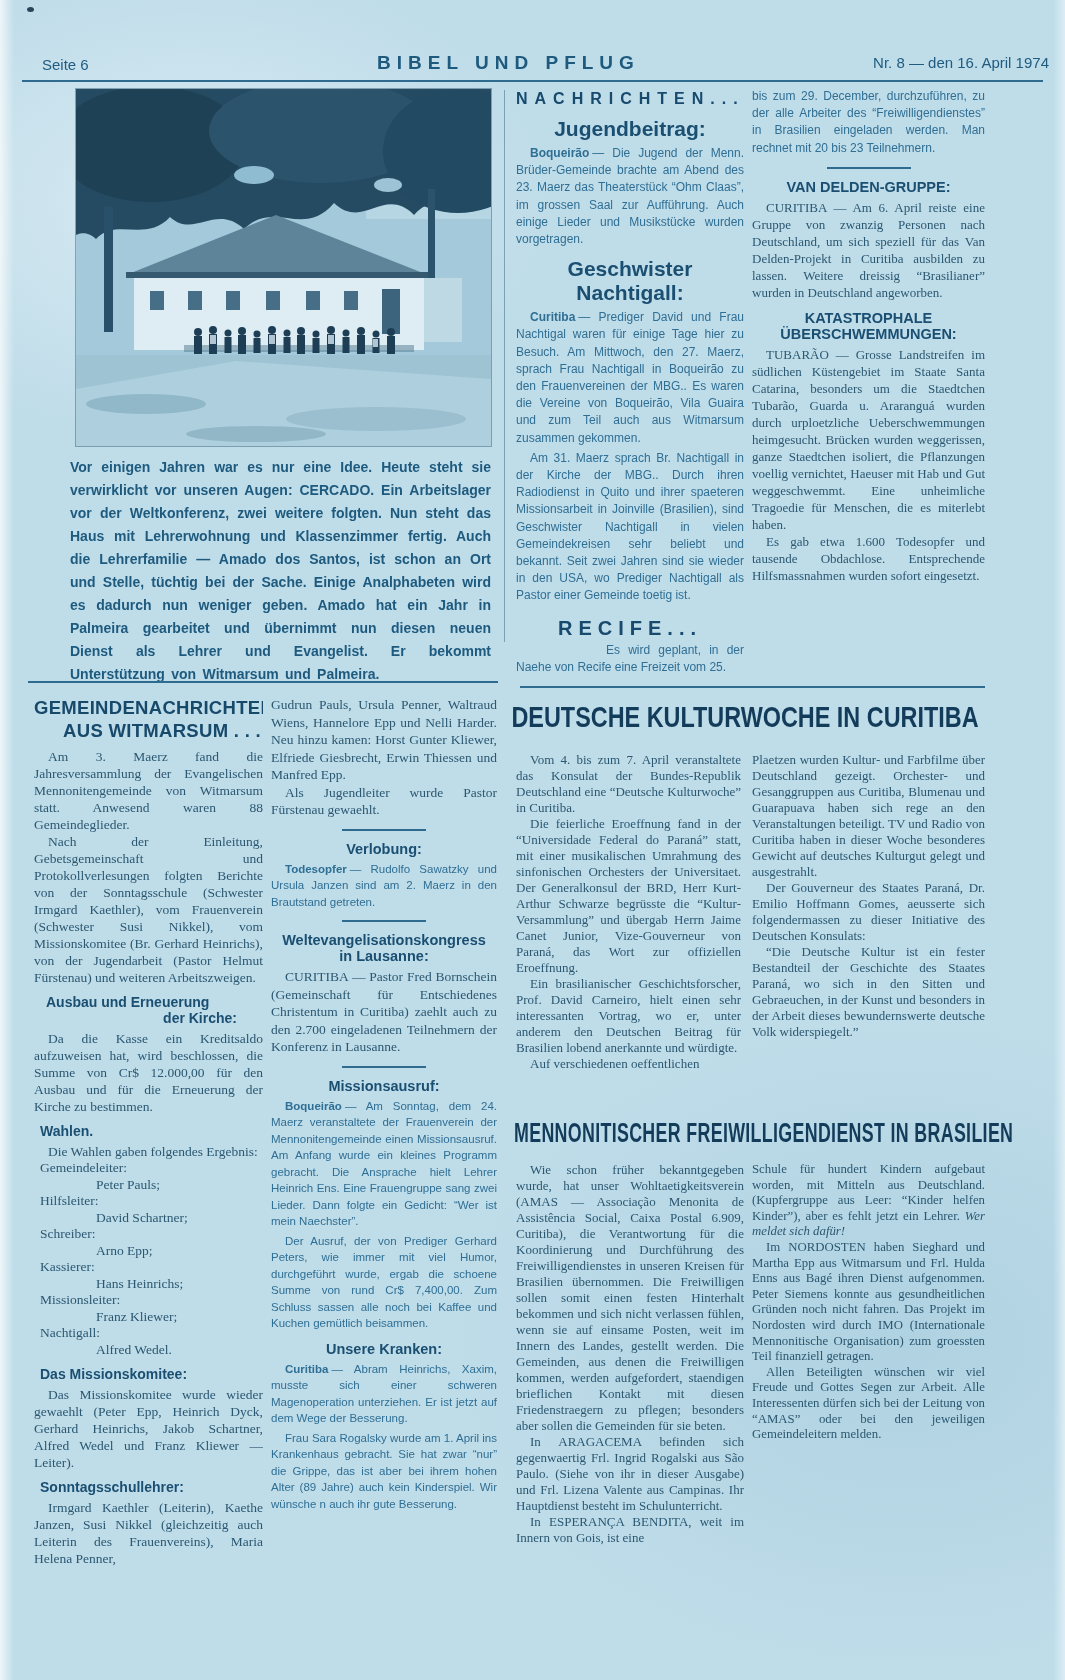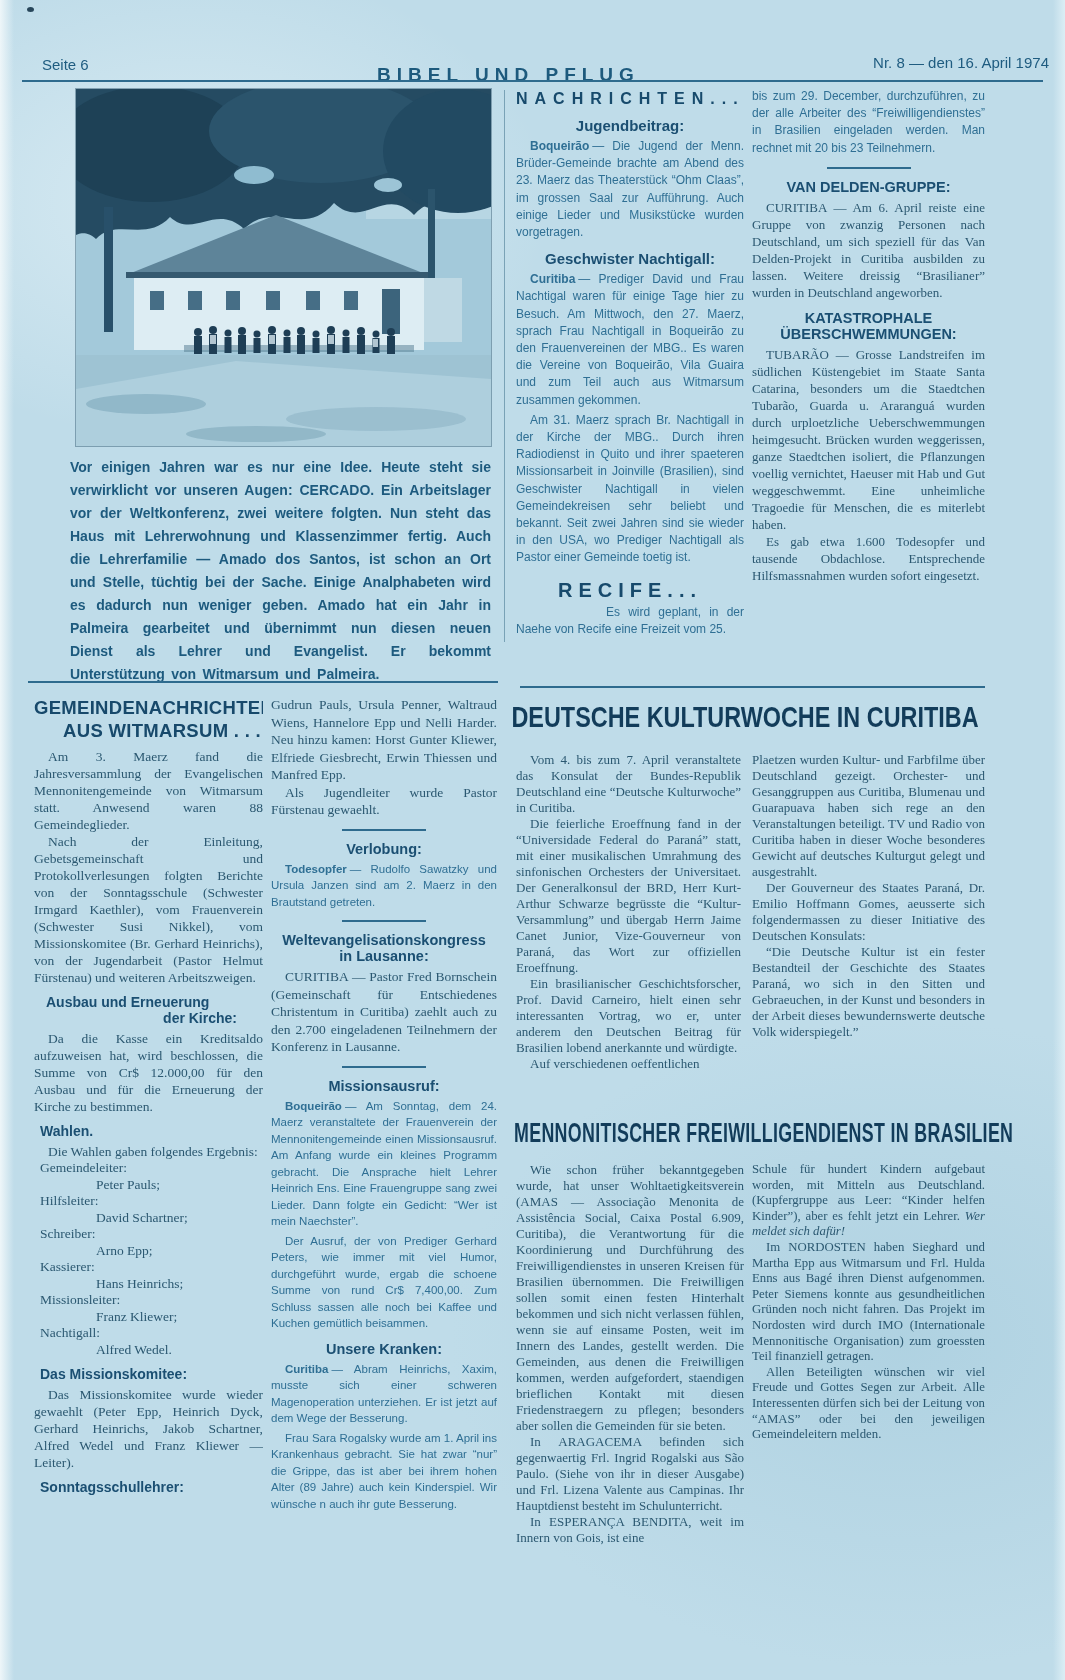--- a/index.html
+++ b/index.html
@@ -14,21 +14,21 @@
   }
   .edge-l{position:absolute;left:0;top:0;width:14px;height:100%;
     background:linear-gradient(90deg,#eef6f9,rgba(238,246,249,0));}
   .edge-r{position:absolute;right:0;top:0;width:12px;height:100%;
     background:linear-gradient(270deg,#dceef5,rgba(220,238,245,0));}
   .speck{position:absolute;left:27px;top:7px;width:7px;height:5px;background:#27465a;border-radius:50%;}
   .abs{position:absolute;}
 
   
   .hdr{font-size:15px;color:#1f5c80;}
-  .hdr-title{left:0;width:1017px;top:64px;text-align:center;font-weight:bold;font-size:19px;letter-spacing:6px;color:#1d5a7d;}
+  .hdr-title{left:0;width:1017px;top:52px;text-align:center;font-weight:bold;font-size:19px;letter-spacing:6px;color:#1d5a7d;}
   .hdr-page{left:42px;top:56px;}
   .hdr-issue{right:16px;top:54px;}
   .hrule{height:2px;background:#2e6b8e;}
   .vrule{width:1px;background:rgba(36,90,120,.45);}
 
   
   .photo{left:75px;top:88px;width:415px;height:357px;border:1px solid rgba(25,65,90,.4);}
   .caption{
     left:70px;top:456px;width:421px;
     font-weight:bold;font-size:14px;line-height:23px;text-align:justify;
@@ -57,21 +57,21 @@
 
   .colB{left:271px;top:696px;width:226px;height:964px;overflow:hidden;}
   .colB .rp{font-size:13.5px;line-height:17.5px;}
   .colB .sp{font-size:11.5px;line-height:16.5px;}
   .colB .sh{font-size:14.5px;}
 
   .colC{left:516px;top:88px;width:228px;height:596px;overflow:hidden;}
   .colC .sp{font-size:12px;line-height:17.2px;}
   .news-title{font-weight:bold;font-size:16px;letter-spacing:7px;text-align:center;color:#174a6c;margin:2px 0 8px 0;white-space:nowrap;}
   .recife-title{font-weight:bold;font-size:20px;letter-spacing:6px;text-align:center;color:#174a6c;margin:12px 0 2px 0;}
-  .colC .sh{font-size:15px;}
+  .colC .sh{font-size:21px;}
 
   .colD{left:752px;top:88px;width:233px;height:596px;overflow:hidden;}
   .colD .sp{font-size:12px;line-height:17.2px;}
   .colD .rp{font-size:13px;line-height:17px;}
   .colD .sh{font-size:14.5px;}
 
   
   .display-h{position:absolute;font-weight:bold;color:#123c5a;white-space:nowrap;text-align:center;}
   .kultur-h{left:395px;top:700px;width:700px;font-size:30px;transform:scaleX(.78);}
   .fw-h{left:395px;top:1118px;width:700px;font-size:27px;transform:scaleX(.66);}
@@ -207,20 +207,21 @@
       <div class="role">Missionsleiter:</div>
       <div class="oname">Franz Kliewer;</div>
     </div>
     <div class="office">
       <div class="role">Nachtigall:</div>
       <div class="oname">Alfred Wedel.</div>
     </div>
     <div class="sh-left">Das Missionskomitee:</div>
     <p class="rp indent">Das Missionskomitee wurde wieder gewaehlt (Peter Epp, Heinrich Dyck, Gerhard Heinrichs, Jakob Schartner, Alfred Wedel und Franz Kliewer — Leiter).</p>
     <div class="sh-left">Sonntagsschullehrer:</div>
+    <p class="rp indent">Irmgard Kaethler (Leiterin), Kaethe Janzen, Susi Nikkel (gleichzeitig auch Leiterin des Frauenvereins), Maria Helena Penner,</p>
   </div>
 
   <div class="abs colB">
     <p class="rp">Gudrun Pauls, Ursula Penner, Waltraud Wiens, Hannelore Epp und Nelli Harder.  Neu hinzu kamen: Horst Gunter Kliewer, Elfriede Giesbrecht, Erwin Thiessen und Manfred Epp.</p>
     <p class="rp indent">Als Jugendleiter wurde Pastor Fürstenau gewaehlt.</p>
     <div class="sdiv"></div>
     <div class="sh">Verlobung:</div>
     <p class="sp indent"><span class="lead">Todesopfer</span><span>— Rudolfo Sawatzky und Ursula Janzen sind am 2. Maerz in den Brautstand getreten.</span></p>
     <div class="sdiv"></div>
     <div class="sh">

